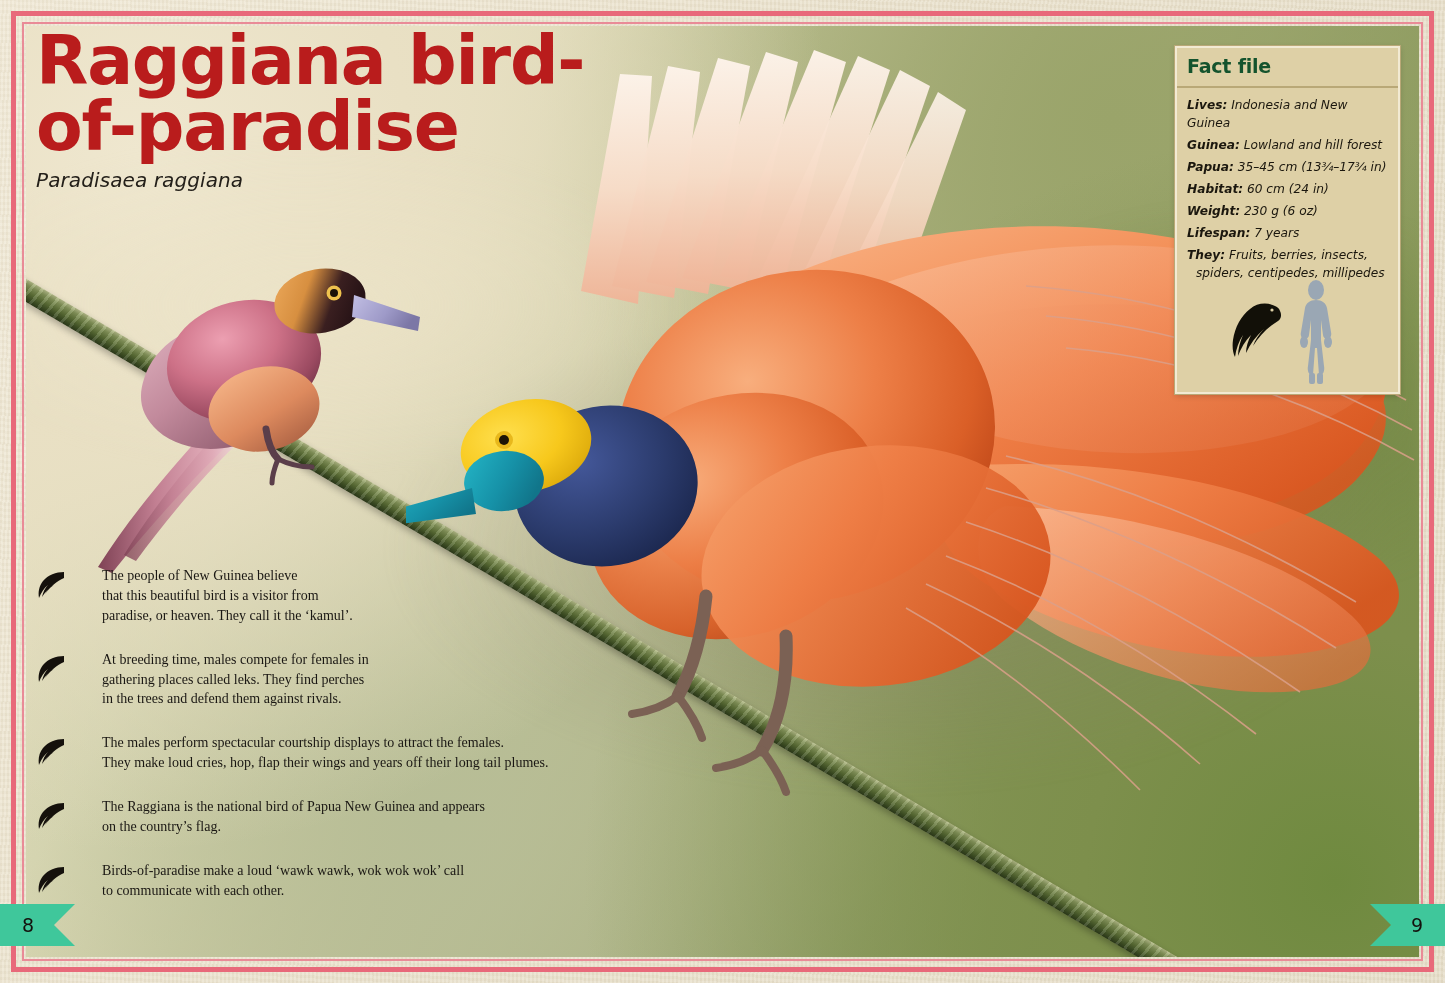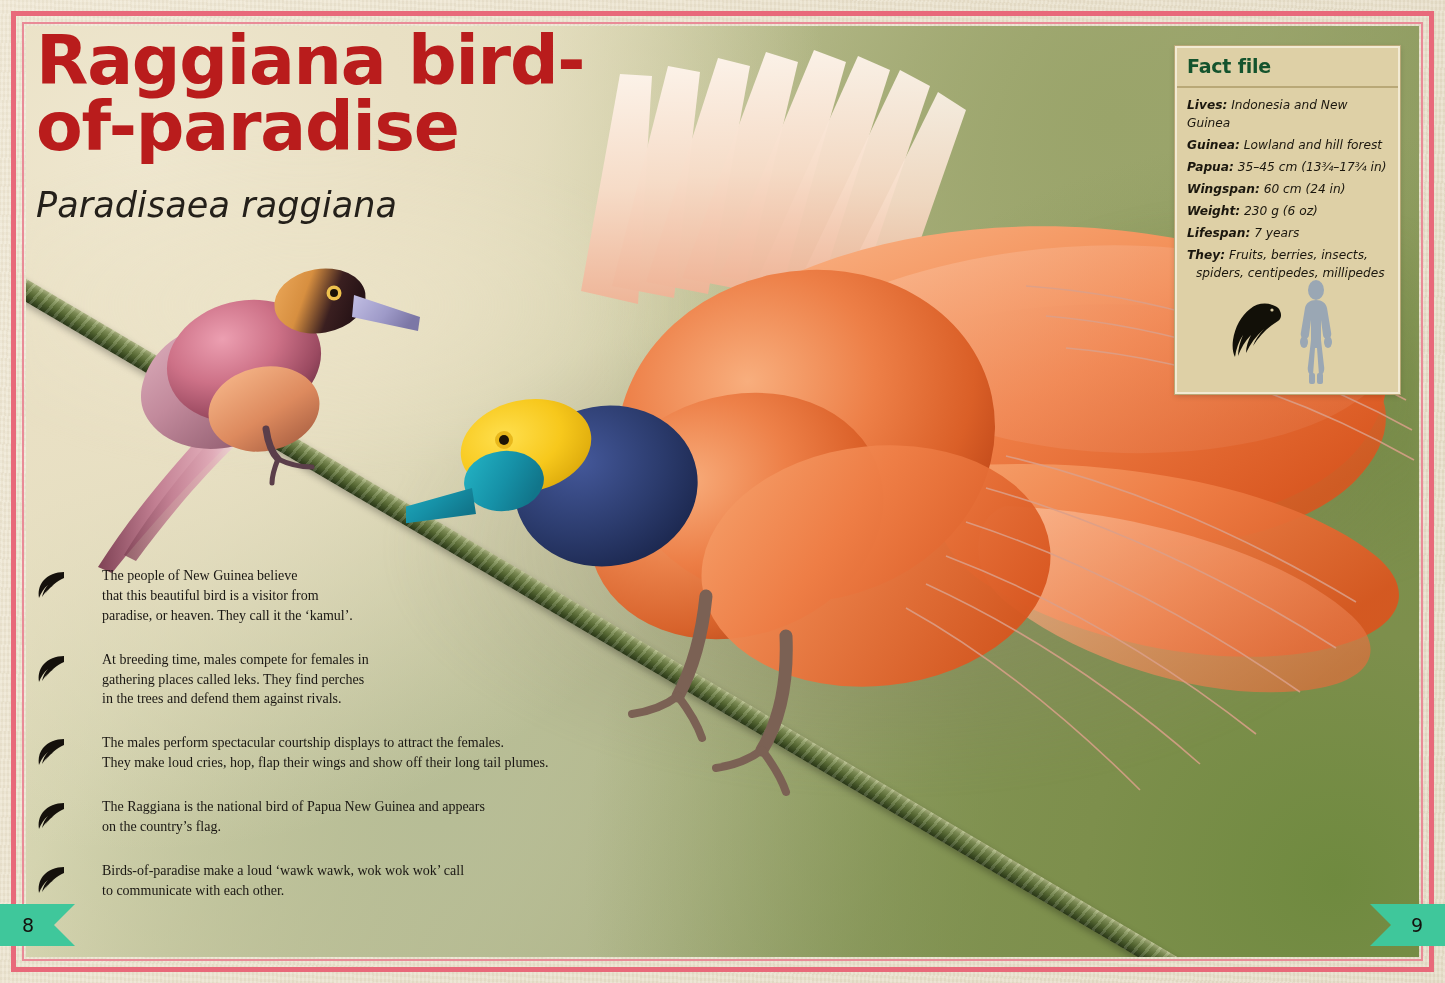--- a/index.html
+++ b/index.html
@@ -89,24 +89,24 @@
   #page-title{
     font-family:"DejaVu Sans", sans-serif;
     font-weight:bold;
     font-size:68px;
     line-height:0.97;
     letter-spacing:-1.2px;
     color:#b91c1c;
     white-space:pre-line;
   }
   #latin-name{
-    margin-top:25px;
+    margin-top:8px;
     font-family:"DejaVu Sans", sans-serif;
     font-style:italic;
-    font-size:35px;
+    font-size:20px;
     color:#24201a;
     letter-spacing:.1px;
   }
 
   
   #bullets{ position:absolute; left:36px; top:566px; width:640px; z-index:30; }
   .bullet{ position:relative; padding-left:38px; margin-bottom:24px; }
   .bullet:last-child{ margin-bottom:0; }
   .bullet-icon{
     position:absolute; left:0; top:1px; width:30px; height:32px;
@@ -389,21 +389,21 @@
 in the trees and defend them against rivals.</div>
     </div>
 
     <div class="bullet">
       <span class="bullet-icon">
         <svg viewBox="0 0 30 32" width="30" height="32">
           <path d="M28 5 C20 5 12 8 7 14 C3 19 2 25 3 31 C5 26 8 21 12 18 C9 21 7 25 6 30 C9 25 13 21 18 18 C14 20 11 23 9 27 C14 20 21 14 28 11 Z" fill="#15110c"></path>
         </svg>
       </span>
       <div class="bullet-text">The males perform spectacular courtship displays to attract the females.
-They make loud cries, hop, flap their wings and show off their long tail plumes.</div>
+They make loud cries, hop, flap their wings and years off their long tail plumes.</div>
     </div>
 
     <div class="bullet">
       <span class="bullet-icon">
         <svg viewBox="0 0 30 32" width="30" height="32">
           <path d="M28 5 C20 5 12 8 7 14 C3 19 2 25 3 31 C5 26 8 21 12 18 C9 21 7 25 6 30 C9 25 13 21 18 18 C14 20 11 23 9 27 C14 20 21 14 28 11 Z" fill="#15110c"></path>
         </svg>
       </span>
       <div class="bullet-text">The Raggiana is the national bird of Papua New Guinea and appears
 on the country’s flag.</div>
@@ -436,21 +436,21 @@
         <span class="fact-label">Guinea:</span>
         <span>Lowland and hill forest</span>
       </div>
 
       <div class="fact-row">
         <span class="fact-label">Papua:</span>
         <span>35–45 cm (13¾–17¾ in)</span>
       </div>
 
       <div class="fact-row">
-        <span class="fact-label">Wingspan:</span>
+        <span class="fact-label">Habitat:</span>
         <span>60 cm (24 in)</span>
       </div>
 
       <div class="fact-row">
         <span class="fact-label">Weight:</span>
         <span>230 g (6 oz)</span>
       </div>
 
       <div class="fact-row">
         <span class="fact-label">Lifespan:</span>

